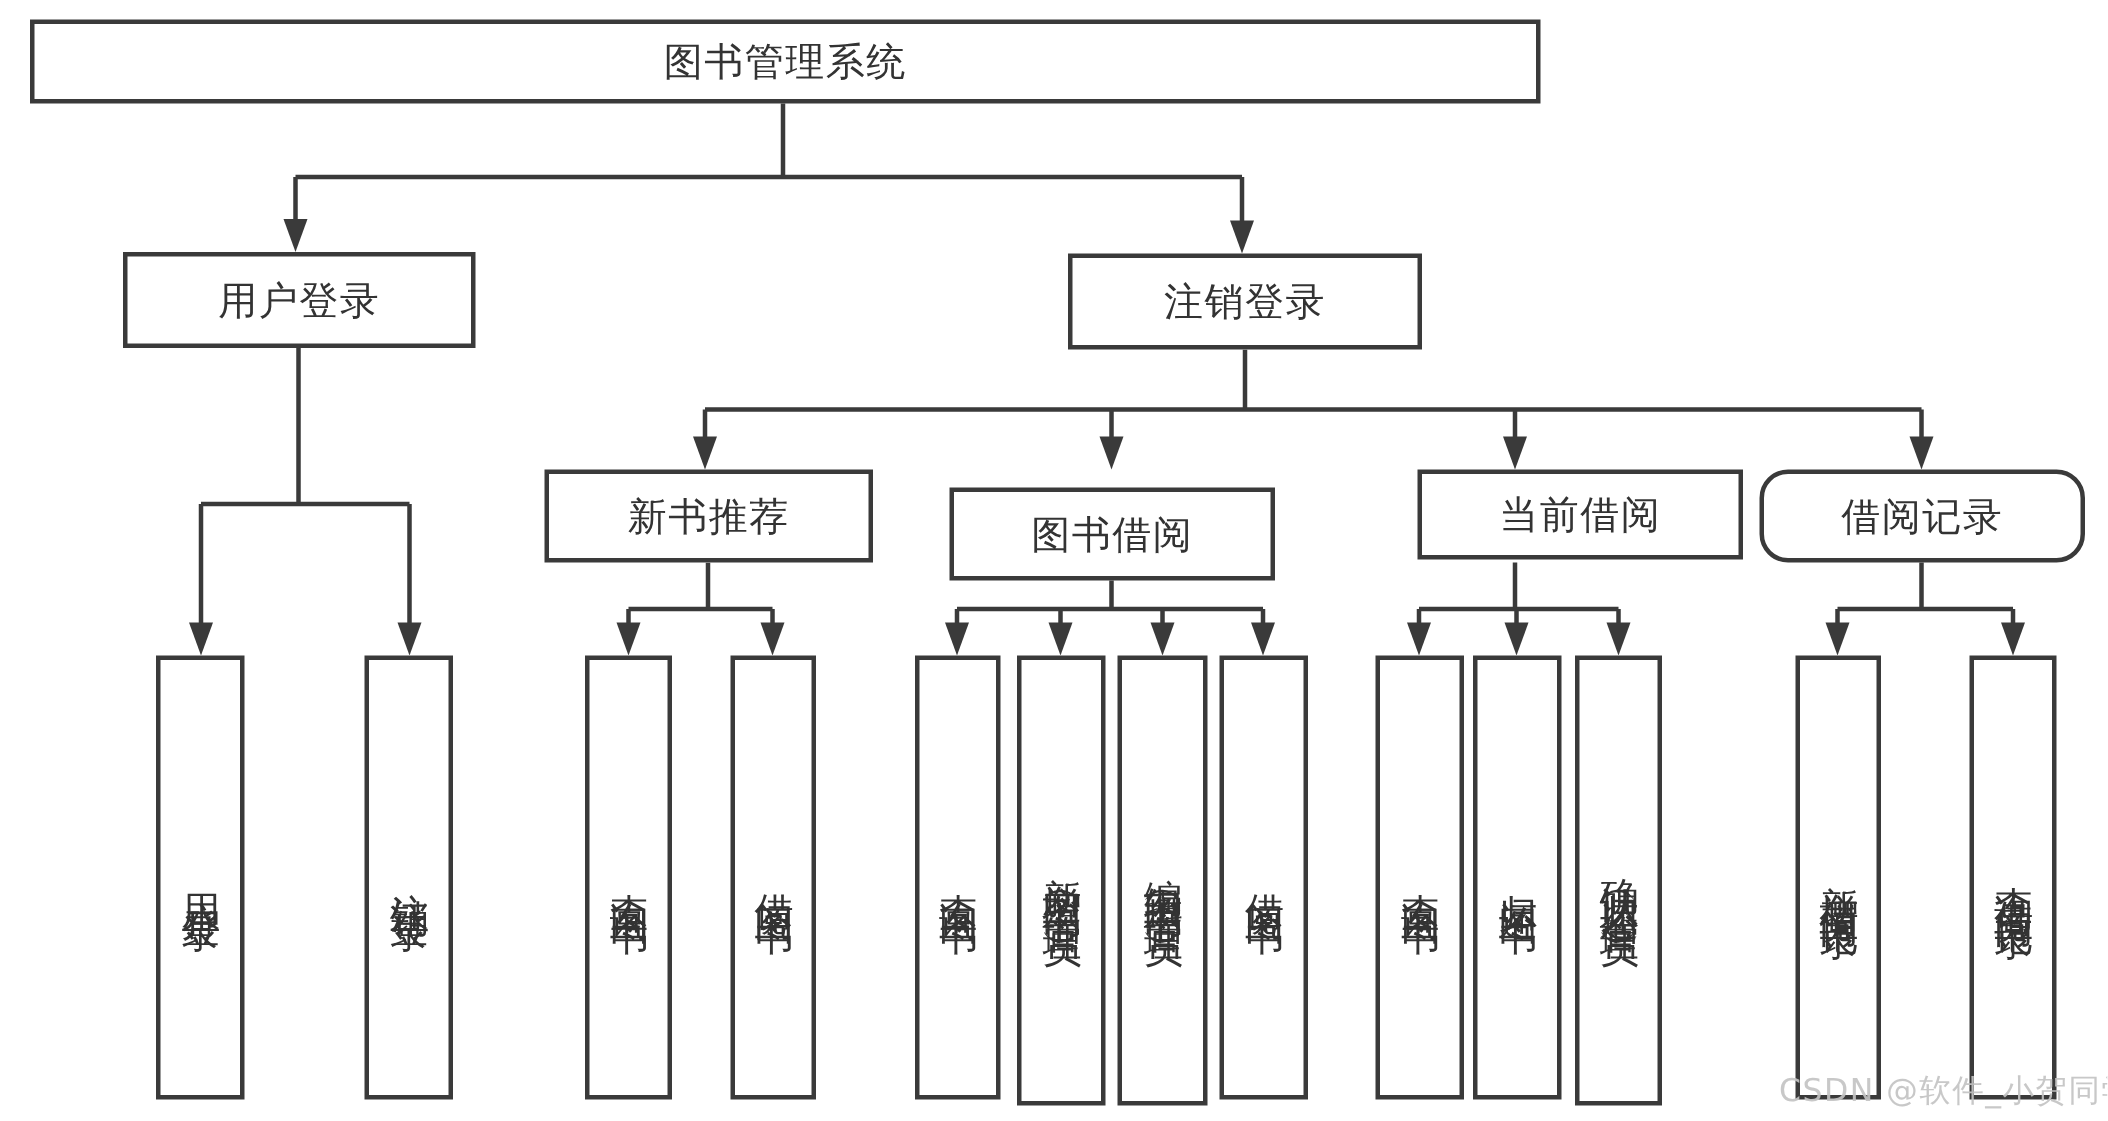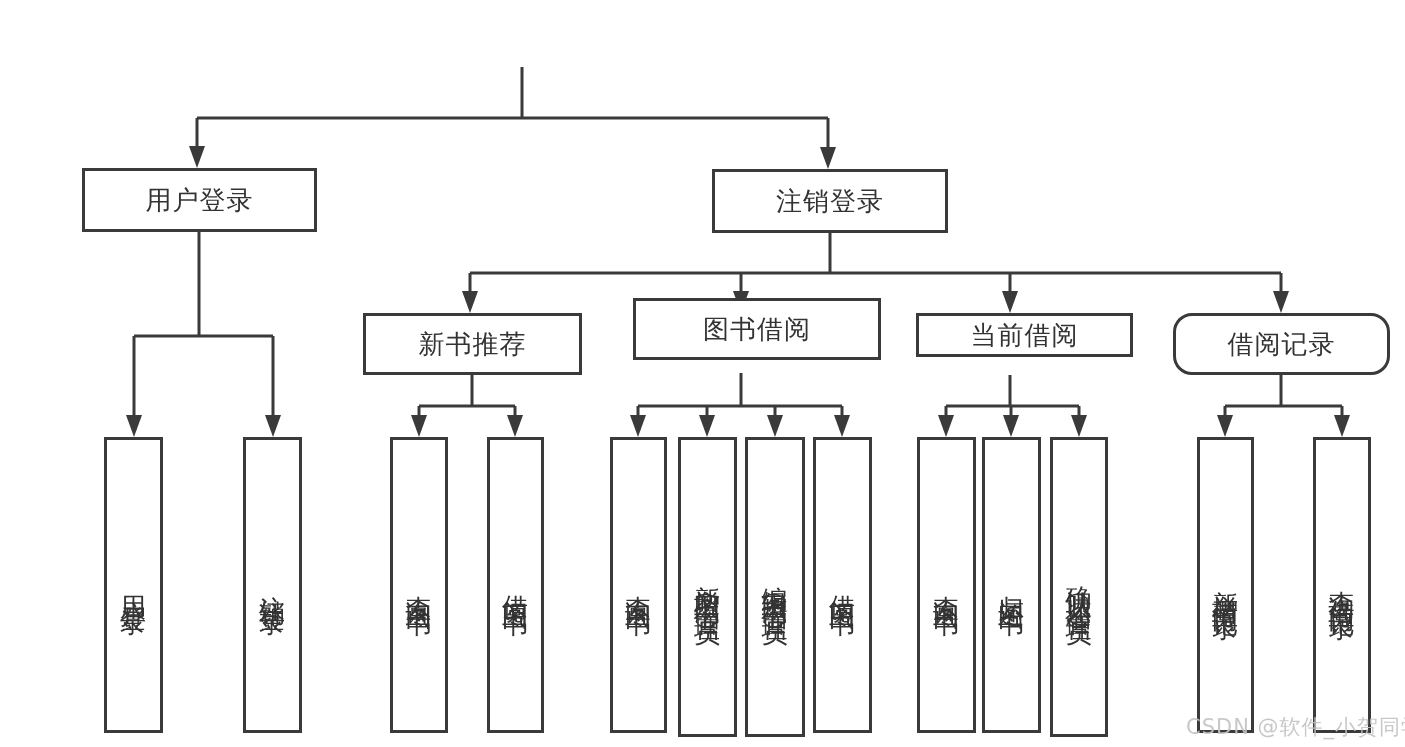--- a/index.html
+++ b/index.html
@@ -86,35 +86,38 @@
       <polygon points="767,415 783,415 775,437"></polygon>
       <polygon points="834,415 850,415 842,437"></polygon>
       <polygon points="938,415 954,415 946,437"></polygon>
       <polygon points="1003,415 1019,415 1011,437"></polygon>
       <polygon points="1071,415 1087,415 1079,437"></polygon>
       <polygon points="1217,415 1233,415 1225,437"></polygon>
       <polygon points="1334,415 1350,415 1342,437"></polygon>
     </g>
   </svg>
 
+  <div class="node h-node" style="left:20px; top:13px; width:1007px; height:56px;">
+    <span>图书管理系统</span>
+  </div>
 
   <div class="node h-node" style="left:82px; top:168px; width:235px; height:64px;">
     <span>用户登录</span>
   </div>
   <div class="node h-node" style="left:712px; top:169px; width:236px; height:64px;">
     <span>注销登录</span>
   </div>
 
   <div class="node h-node" style="left:363px; top:313px; width:219px; height:62px;">
     <span>新书推荐</span>
   </div>
-  <div class="node h-node" style="left:633px; top:298px; width:248px; height:62px;align-items:center;">
+  <div class="node h-node" style="left:633px; top:325px; width:217px; height:62px;align-items:center;">
     <span>图书借阅</span>
   </div>
-  <div class="node h-node" style="left:916px; top:313px; width:217px; height:44px;">
+  <div class="node h-node" style="left:945px; top:313px; width:217px; height:60px;">
     <span>当前借阅</span>
   </div>
   <div class="node h-node" style="left:1173px; top:313px; width:217px; height:62px;border-radius:19px;">
     <span>借阅记录</span>
   </div>
 
   <div class="node v-node" style="left:104px; top:437px; width:59px; height:296px;">
     <span class="vtext">用户登录</span>
   </div>
   <div class="node v-node" style="left:243px; top:437px; width:59px; height:296px;">

